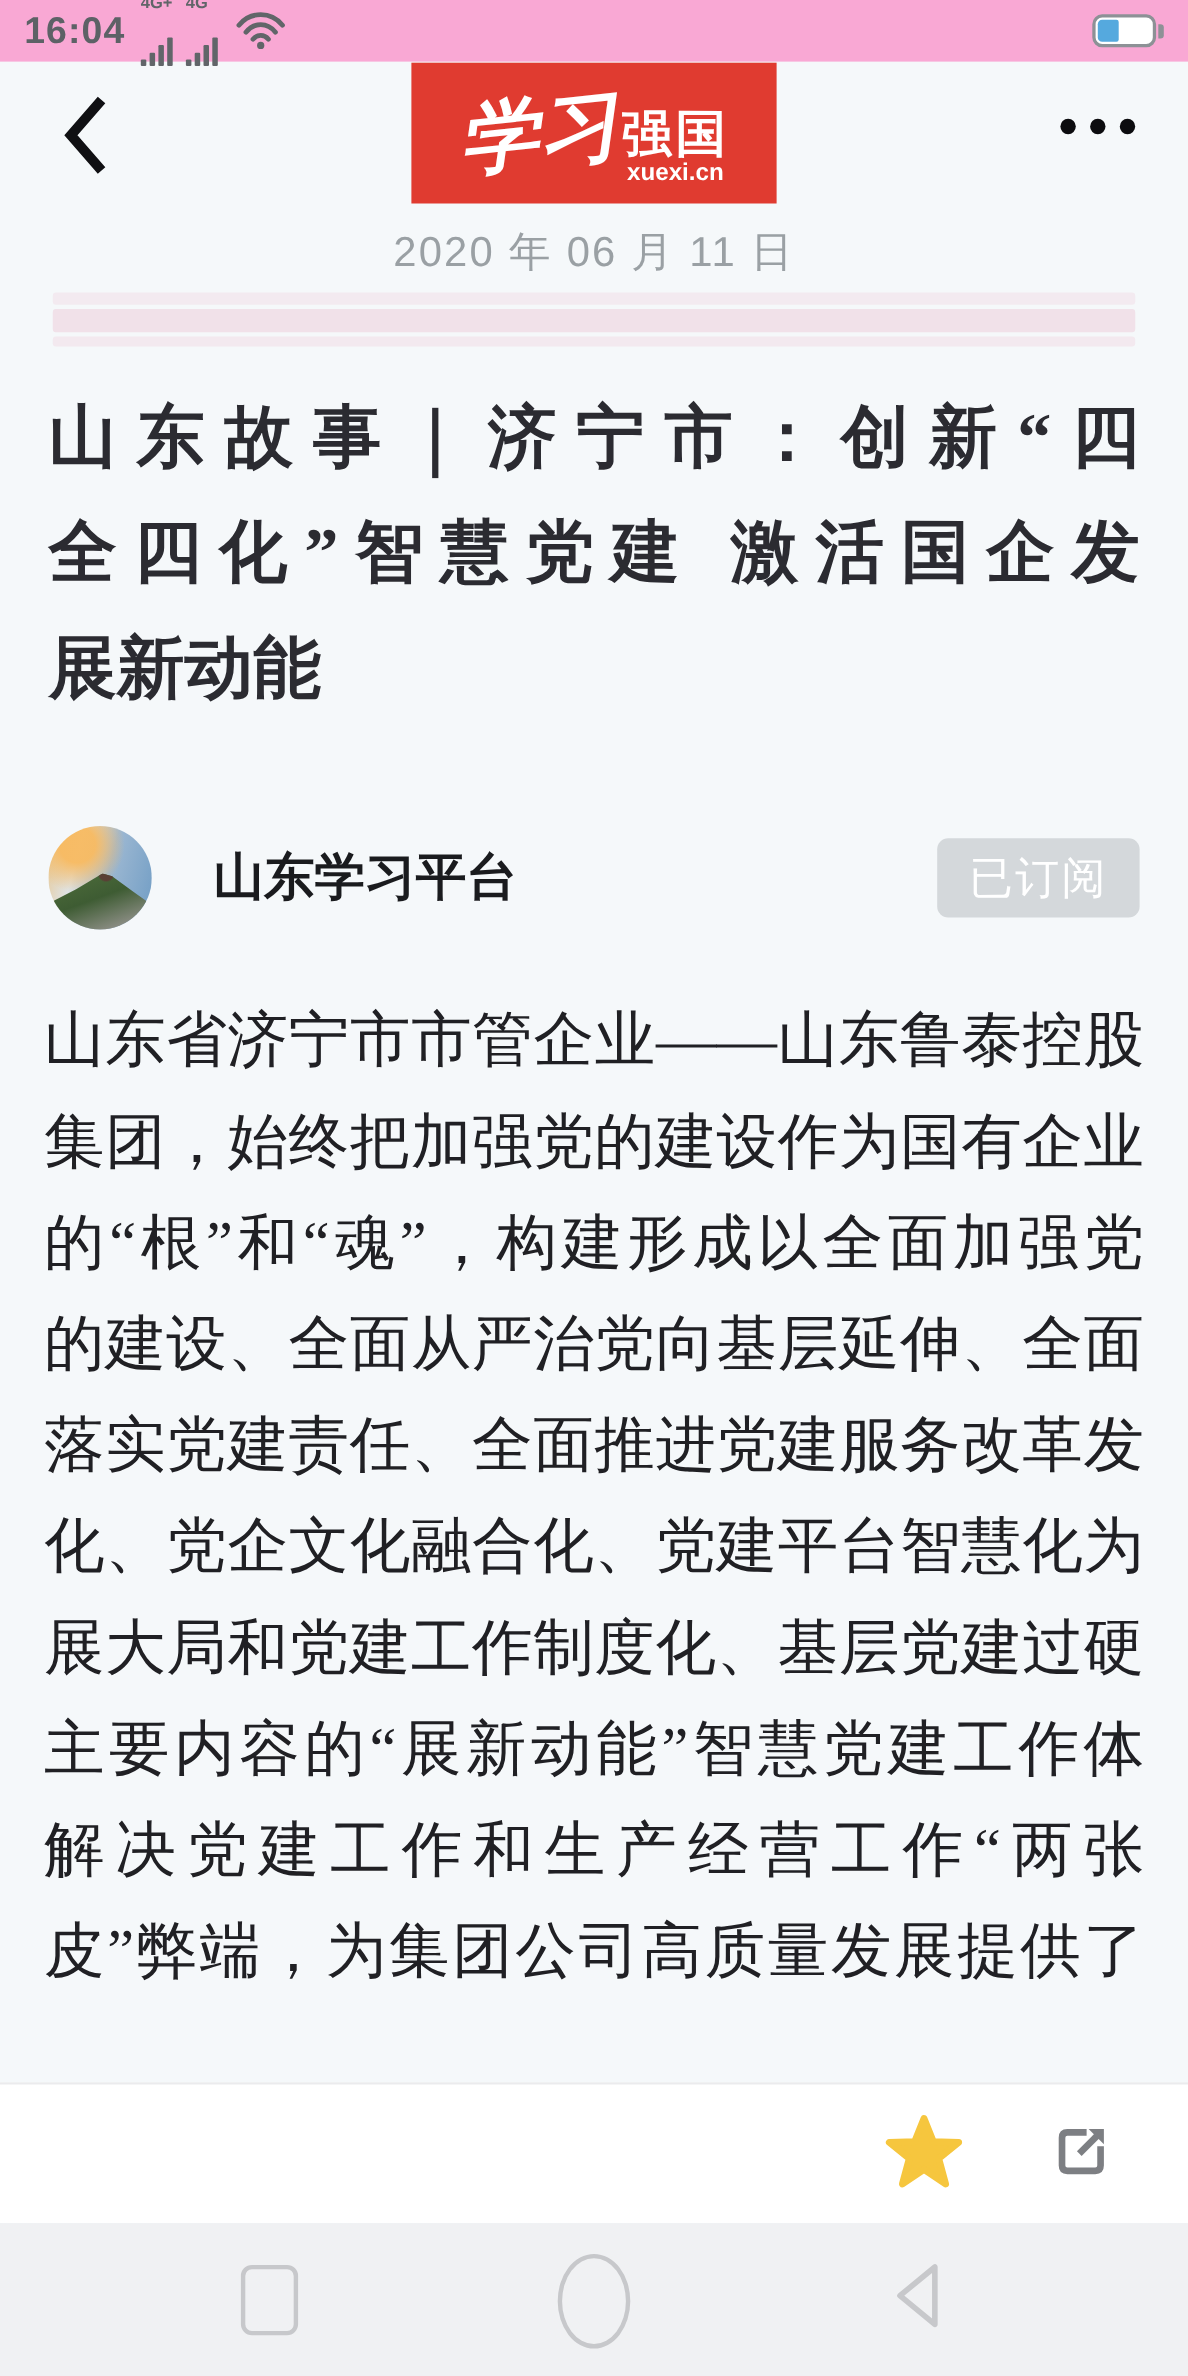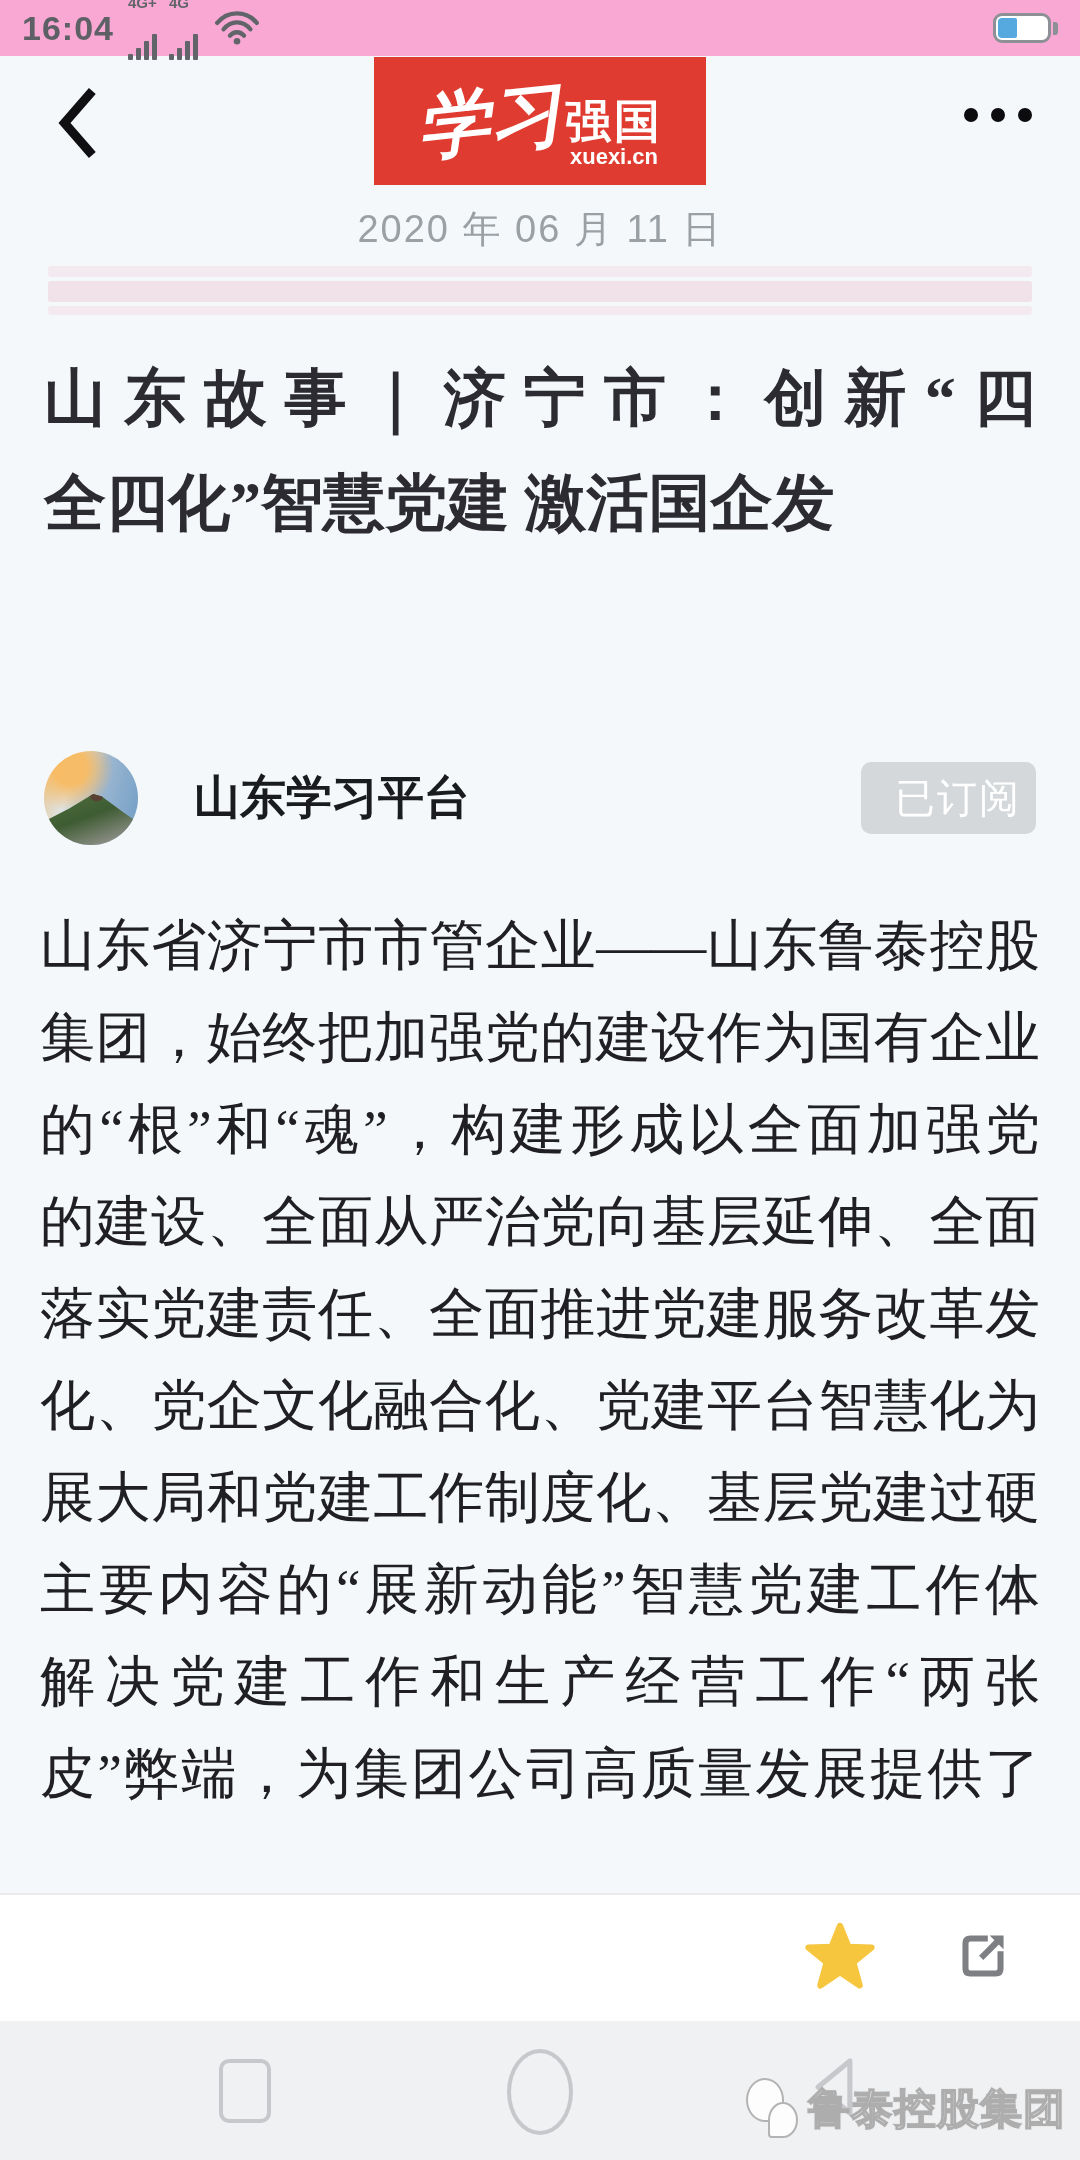--- a/index.html
+++ b/index.html
@@ -77,23 +77,23 @@
   }
   .avatar .mtn {
     position:absolute; left:-8%; right:-8%; bottom:-6%; height:64%;
     background:
       radial-gradient(ellipse at 55% 8%, #5a3f35 0 7%, rgba(90,63,53,0) 9%),
       linear-gradient(160deg, #4c6b3a 15%, #3e5c33 45%, #8b8d84 78%, #a7a49a 100%);
     clip-path:polygon(0 58%, 30% 30%, 52% 6%, 60% 10%, 78% 34%, 100% 62%, 100% 100%, 0 100%);
   }
   .author-name { margin-left:56px; font-size:46px; font-weight:600; color:#1a1b1e; }
   .subscribed-btn {
-    margin-left:auto; width:156px; height:72px; border-radius:10px;
+    margin-left:auto; width:184px; height:72px; border-radius:10px;
     background:#d4d8db; color:#ffffff; font-size:40px;
-    display:flex; align-items:center; justify-content:center; letter-spacing:2px;padding-left:19px;
+    display:flex; align-items:center; justify-content:center; letter-spacing:2px;
   }
 
   .body-text {
     position:absolute; top:900px; left:40px; right:40px;
     font-family:"Liberation Serif","DejaVu Serif",serif;
     font-size:55px; line-height:92px; color:#202024;
   }
   .body-line { text-align:justify; text-align-last:justify; }
 
   
@@ -208,20 +208,21 @@
 
   <div class="stripes">
     <div class="s1"></div>
     <div class="s2"></div>
     <div class="s3"></div>
   </div>
 
   <h1 class="title">
       <div class="title-line">山东故事｜济宁市：创新“四</div>
       <div class="title-line">全四化”智慧党建 激活国企发</div>
+      <div class="title-line">展新动能</div>
     </h1>
 
   <div class="author-row">
     <div class="avatar">
       <div class="mtn"></div>
     </div>
     <span class="author-name">山东学习平台</span>
     <div class="subscribed-btn">已订阅</div>
   </div>
 
@@ -256,21 +257,14 @@
   <div class="navbar">
     <div class="nav-recents"></div>
     <div class="nav-home"></div>
     <div class="nav-back">
       <svg width="56" height="68" viewBox="0 0 48 60">
         <path d="M38 7 L38 53 L10 30 Z" fill="none" stroke="#c7c8cb" stroke-width="4.5" stroke-linejoin="round"></path>
       </svg>
     </div>
   </div>
 
-  <div class="watermark">
-    <div class="wm-bubbles">
-      <div class="wm-b1"></div>
-      <div class="wm-b2"></div>
-    </div>
-    <span class="wm-text">鲁泰控股集团</span>
-  </div>
 
 </div>
 
 </body></html>

